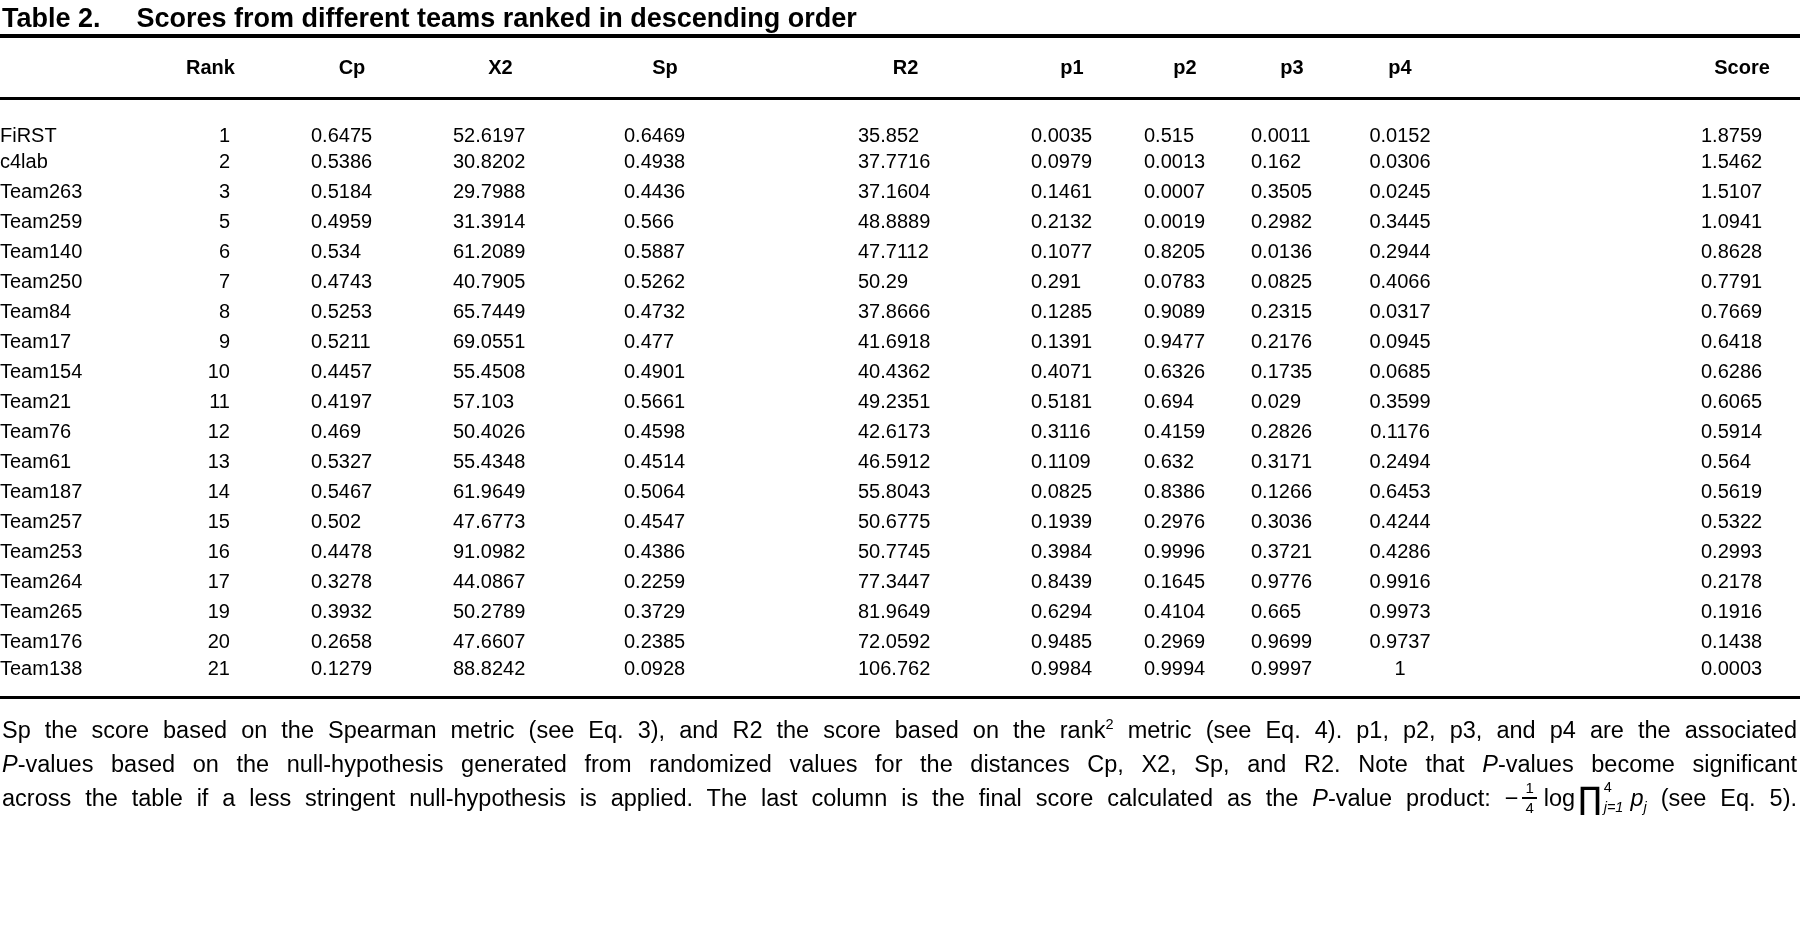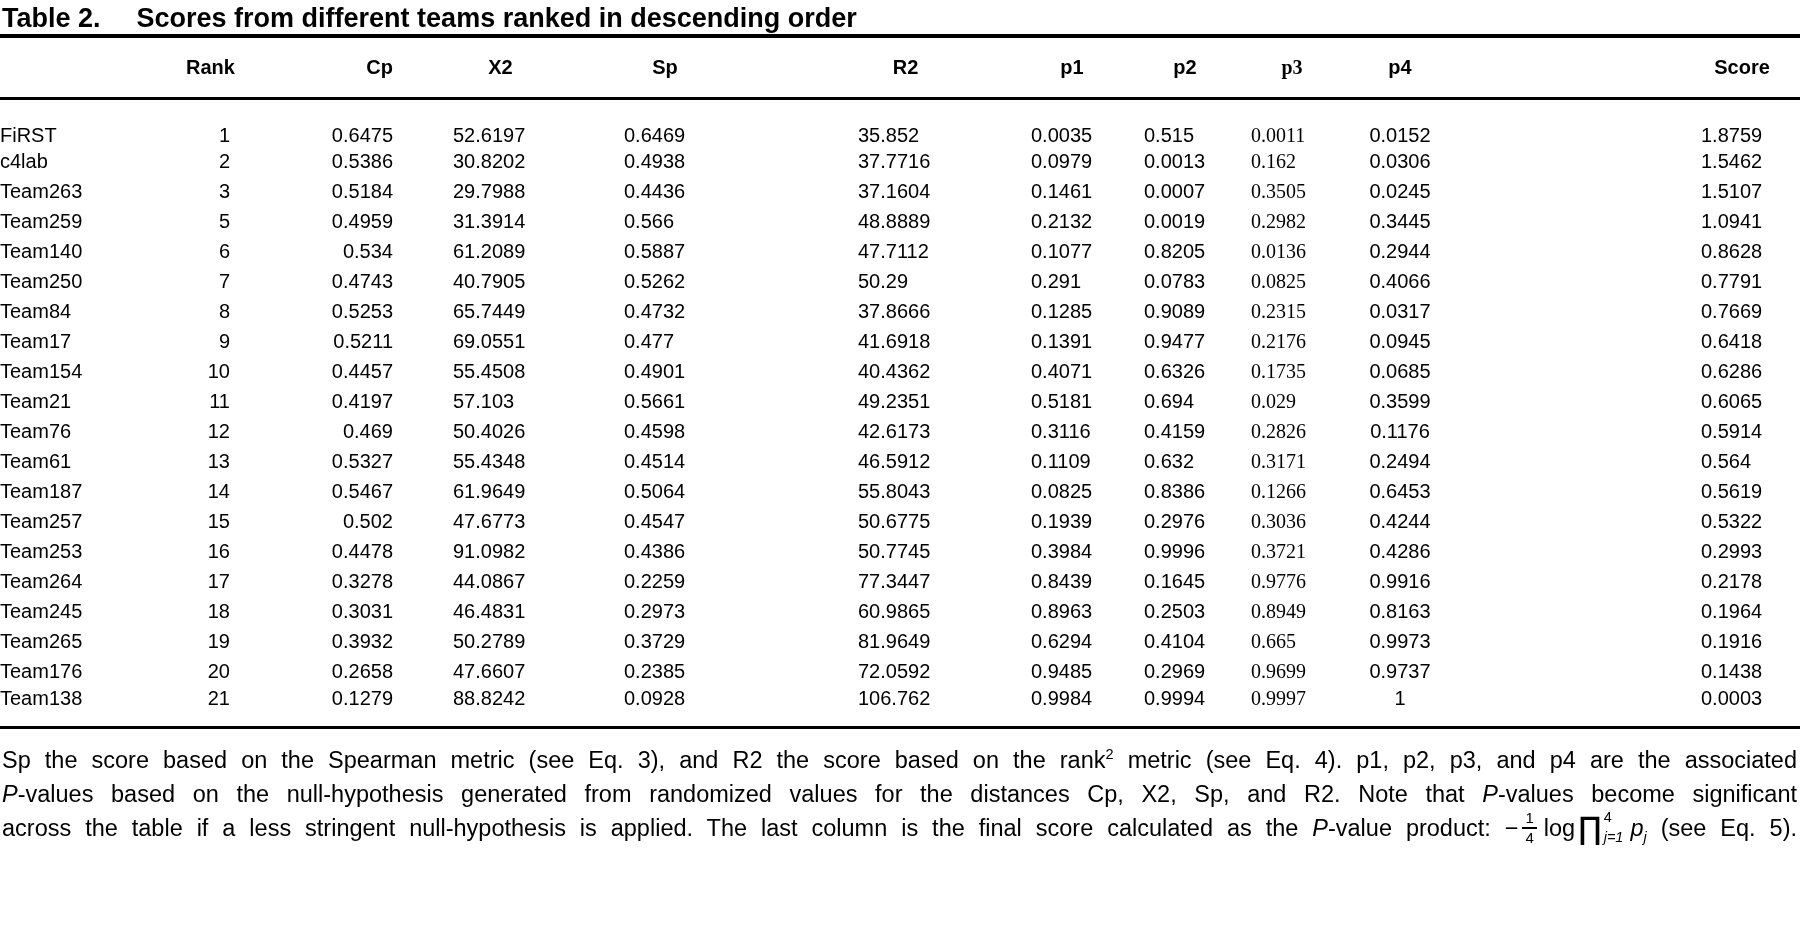--- a/index.html
+++ b/index.html
@@ -15,27 +15,27 @@
                     border-top: 4px solid #000; border-bottom: 3px solid #000; font-size: 20px; }
   thead th { font-weight: bold; height: 62px; vertical-align: middle; border-bottom: 3px solid #000;
              text-align: center; padding: 0; white-space: nowrap; overflow: visible; }
   tbody td { height: 30px; padding: 0; white-space: nowrap; text-align: left; vertical-align: middle; }
   tbody tr:first-child td { padding-top: 24px; }
   tbody tr:last-child td { padding-bottom: 16px; }
 
   .c0 { text-align: left; padding-left: 0; margin-left: 16px; }
   td.c1 { text-align: right; padding-right: 41px; }
   th.c1 { text-align: center; padding-right: 41px; }
-  .c2 { padding-left: 40px; padding-right: 30px; text-align: right; }
+  .c2 { padding-left: 40px; padding-right: 30px; }
   .c3 { padding-left: 30px; padding-right: 38px; }
   .c4 { padding-left: 38px; padding-right: 76px; }
   .c5 { padding-left: 76px; padding-right: 39px; }
   .c6 { padding-left: 39px; padding-right: 15px; }
   .c7 { padding-left: 16px; padding-right: 12px; }
-  .c8 { padding-left: 13px; padding-right: 13px; font-family: Liberation Serif, serif; }
+  .c8 { padding-left: 13px; padding-right: 13px; }
   .c9 { padding-left: 13px; padding-right: 130px; text-align: center; }
   .c10 { padding-left: 130px; padding-right: 17px; }
 
   .footnote { margin-top: 14px; padding: 0 3px 0 2px; font-size: 23.5px; }
   .fn-line { line-height: 34px; text-align: justify; text-align-last: justify; }
   .fn-line sup { font-size: 0.62em; vertical-align: super; line-height: 0; }
   .fn-line i { font-style: italic; }
 
   .formula { display: inline-flex; align-items: center; vertical-align: middle; position: relative; top: -1px;
              white-space: nowrap; line-height: 1; }
@@ -292,33 +292,20 @@
           <td class="c3">44.0867</td>
           <td class="c4">0.2259</td>
           <td class="c5">77.3447</td>
           <td class="c6">0.8439</td>
           <td class="c7">0.1645</td>
           <td class="c8">0.9776</td>
           <td class="c9">0.9916</td>
           <td class="c10">0.2178</td>
         </tr>
         <tr>
-          <td class="c0">Team245</td>
-          <td class="c1">18</td>
-          <td class="c2">0.3031</td>
-          <td class="c3">46.4831</td>
-          <td class="c4">0.2973</td>
-          <td class="c5">60.9865</td>
-          <td class="c6">0.8963</td>
-          <td class="c7">0.2503</td>
-          <td class="c8">0.8949</td>
-          <td class="c9">0.8163</td>
-          <td class="c10">0.1964</td>
-        </tr>
-        <tr>
           <td class="c0">Team265</td>
           <td class="c1">19</td>
           <td class="c2">0.3932</td>
           <td class="c3">50.2789</td>
           <td class="c4">0.3729</td>
           <td class="c5">81.9649</td>
           <td class="c6">0.6294</td>
           <td class="c7">0.4104</td>
           <td class="c8">0.665</td>
           <td class="c9">0.9973</td>

